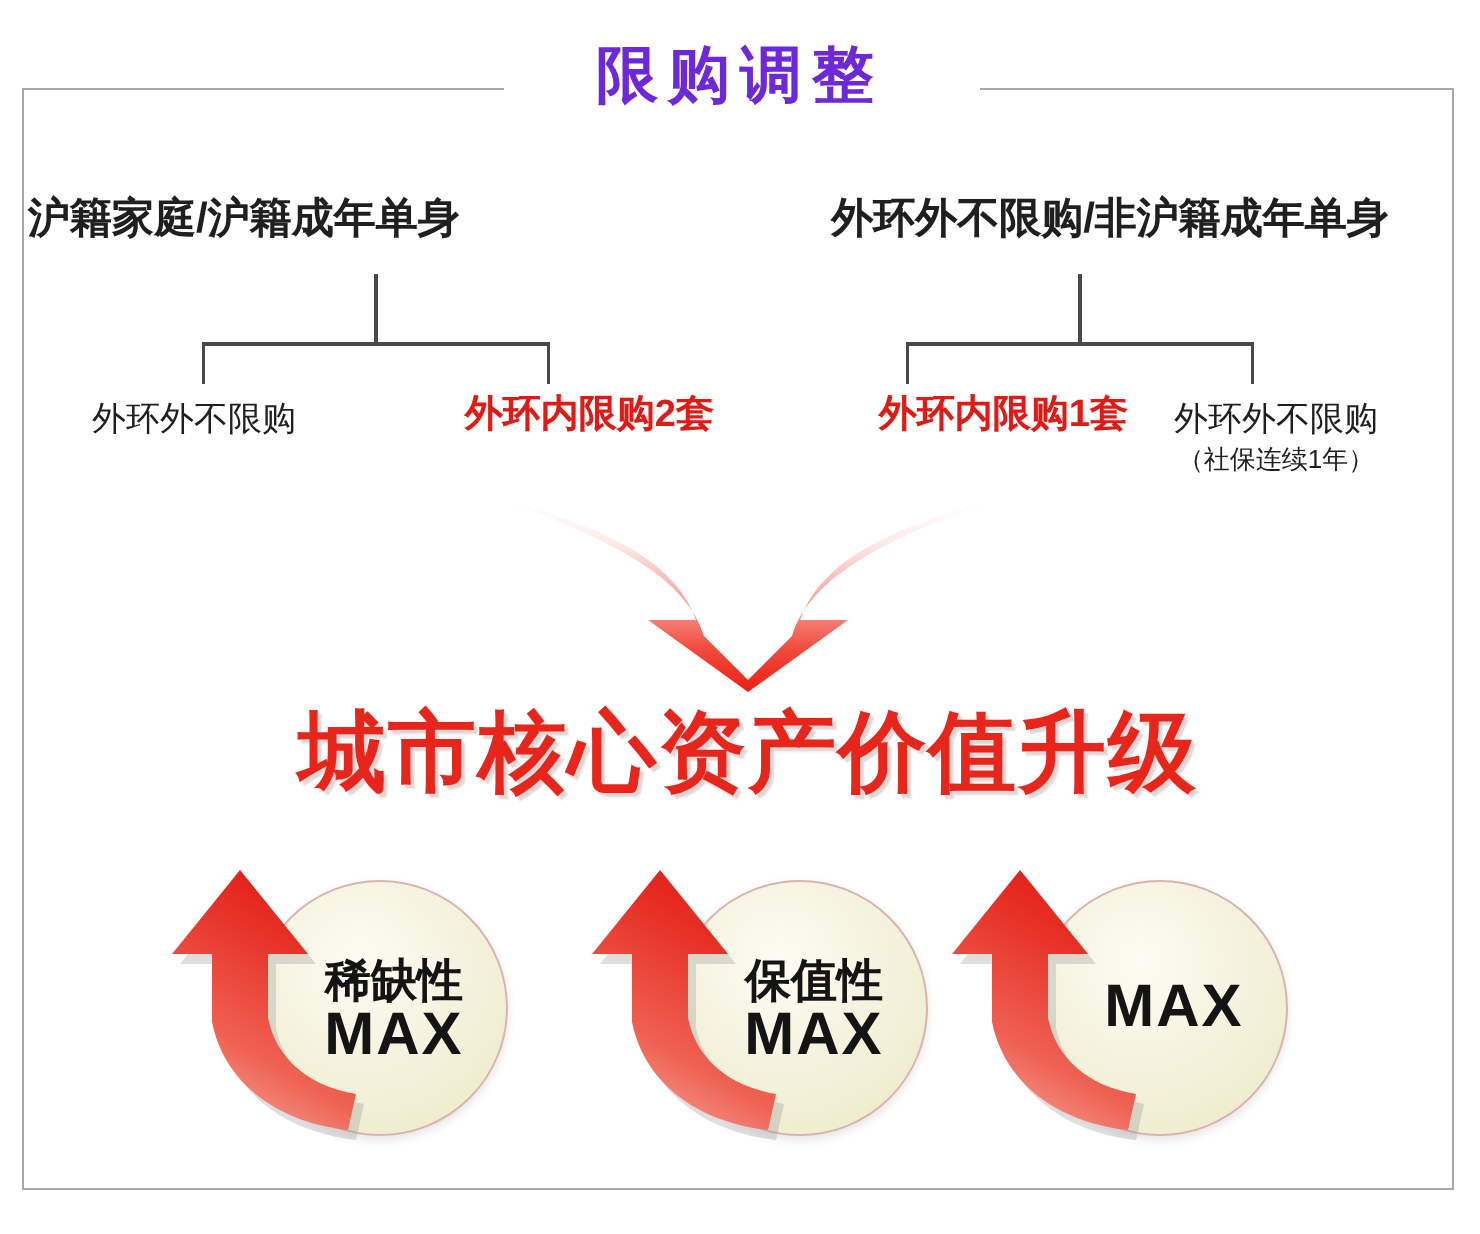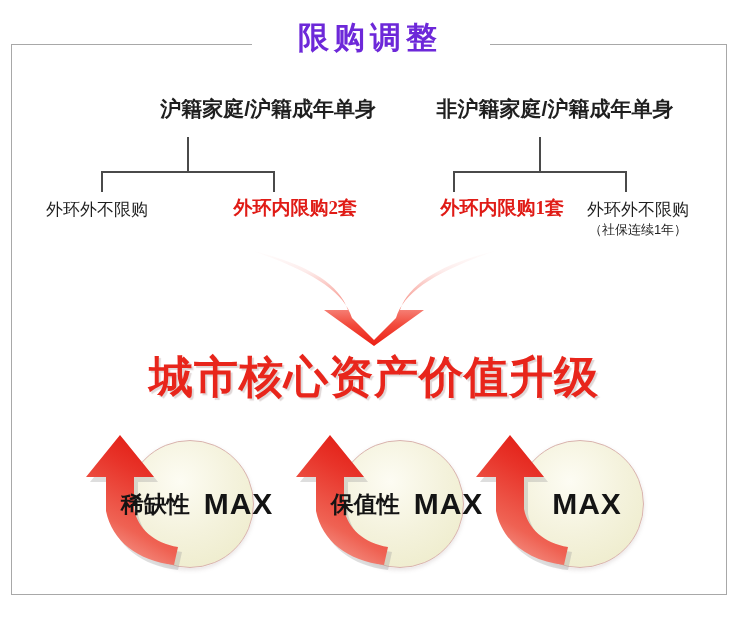--- a/index.html
+++ b/index.html
@@ -54,21 +54,21 @@
   
   .cat-header {
     position: absolute;
     top: 95px;
     font-size: 21px;
     font-weight: bold;
     color: #1f1f1f;
     white-space: nowrap;
     letter-spacing: 0px;
   }
-  #cat-header-hu   { left: 0;   width: 376px; text-align: right; }
+  #cat-header-hu   { left: 14px;   width: 376px; text-align: left; }
   #cat-header-fhu  { left: 370px; width: 370px; text-align: center; }
 
   
   #connectors {
     position: absolute;
     left: 0; top: 0;
     width: 740px; height: 617px;
     pointer-events: none;
   }
 
@@ -76,21 +76,20 @@
   .rest {
     position: absolute;
     white-space: nowrap;
     text-align: center;
   }
   .rest .main {
     font-size: 17px;
     line-height: 22px;
     color: #1f1f1f;
     font-weight: normal;
-    font-family: Liberation Serif, serif;
   }
   .rest.hl .main {
     font-size: 19px;
     font-weight: bold;
     color: #e01b16;
     text-align: right;
   }
   .rest .sub {
     font-size: 13px;
     line-height: 18px;
@@ -157,20 +156,21 @@
     width: 200px;
     height: 160px;
   }
   .badge .labels {
     position: absolute;
     left: 48px;
     top: 15px;
     width: 128px;
     height: 128px;
     display: flex;
+    flex-direction: column;
     align-items: center;
     justify-content: center;
     text-align: left;
   }
   .badge .labels .cn {
     font-size: 23px;
     font-weight: bold;
     color: #141414;
     line-height: 27px;
     white-space: nowrap;
@@ -187,21 +187,21 @@
 </style>
 </head>
 <body>
 
 <div id="frame"></div>
 <div id="frame-gap"></div>
 
 <div id="page-title">限购调整</div>
 
 <div class="cat-header" id="cat-header-hu">沪籍家庭/沪籍成年单身</div>
-<div class="cat-header" id="cat-header-fhu">非沪籍家庭/沪籍成年单身</div>
+<div class="cat-header" id="cat-header-fhu">外环外不限购/非沪籍成年单身</div>
 
 <svg id="connectors" viewBox="0 0 740 617">
   <g stroke="#4a4a4a" stroke-width="1.6" fill="none" shape-rendering="crispEdges">
 
     <path d="M188,137 L188,172"></path>
     <path d="M101,172 L275,172"></path>
     <path d="M101.8,172 L101.8,192"></path>
     <path d="M274.2,172 L274.2,192"></path>
 
     <path d="M540,137 L540,172"></path>

